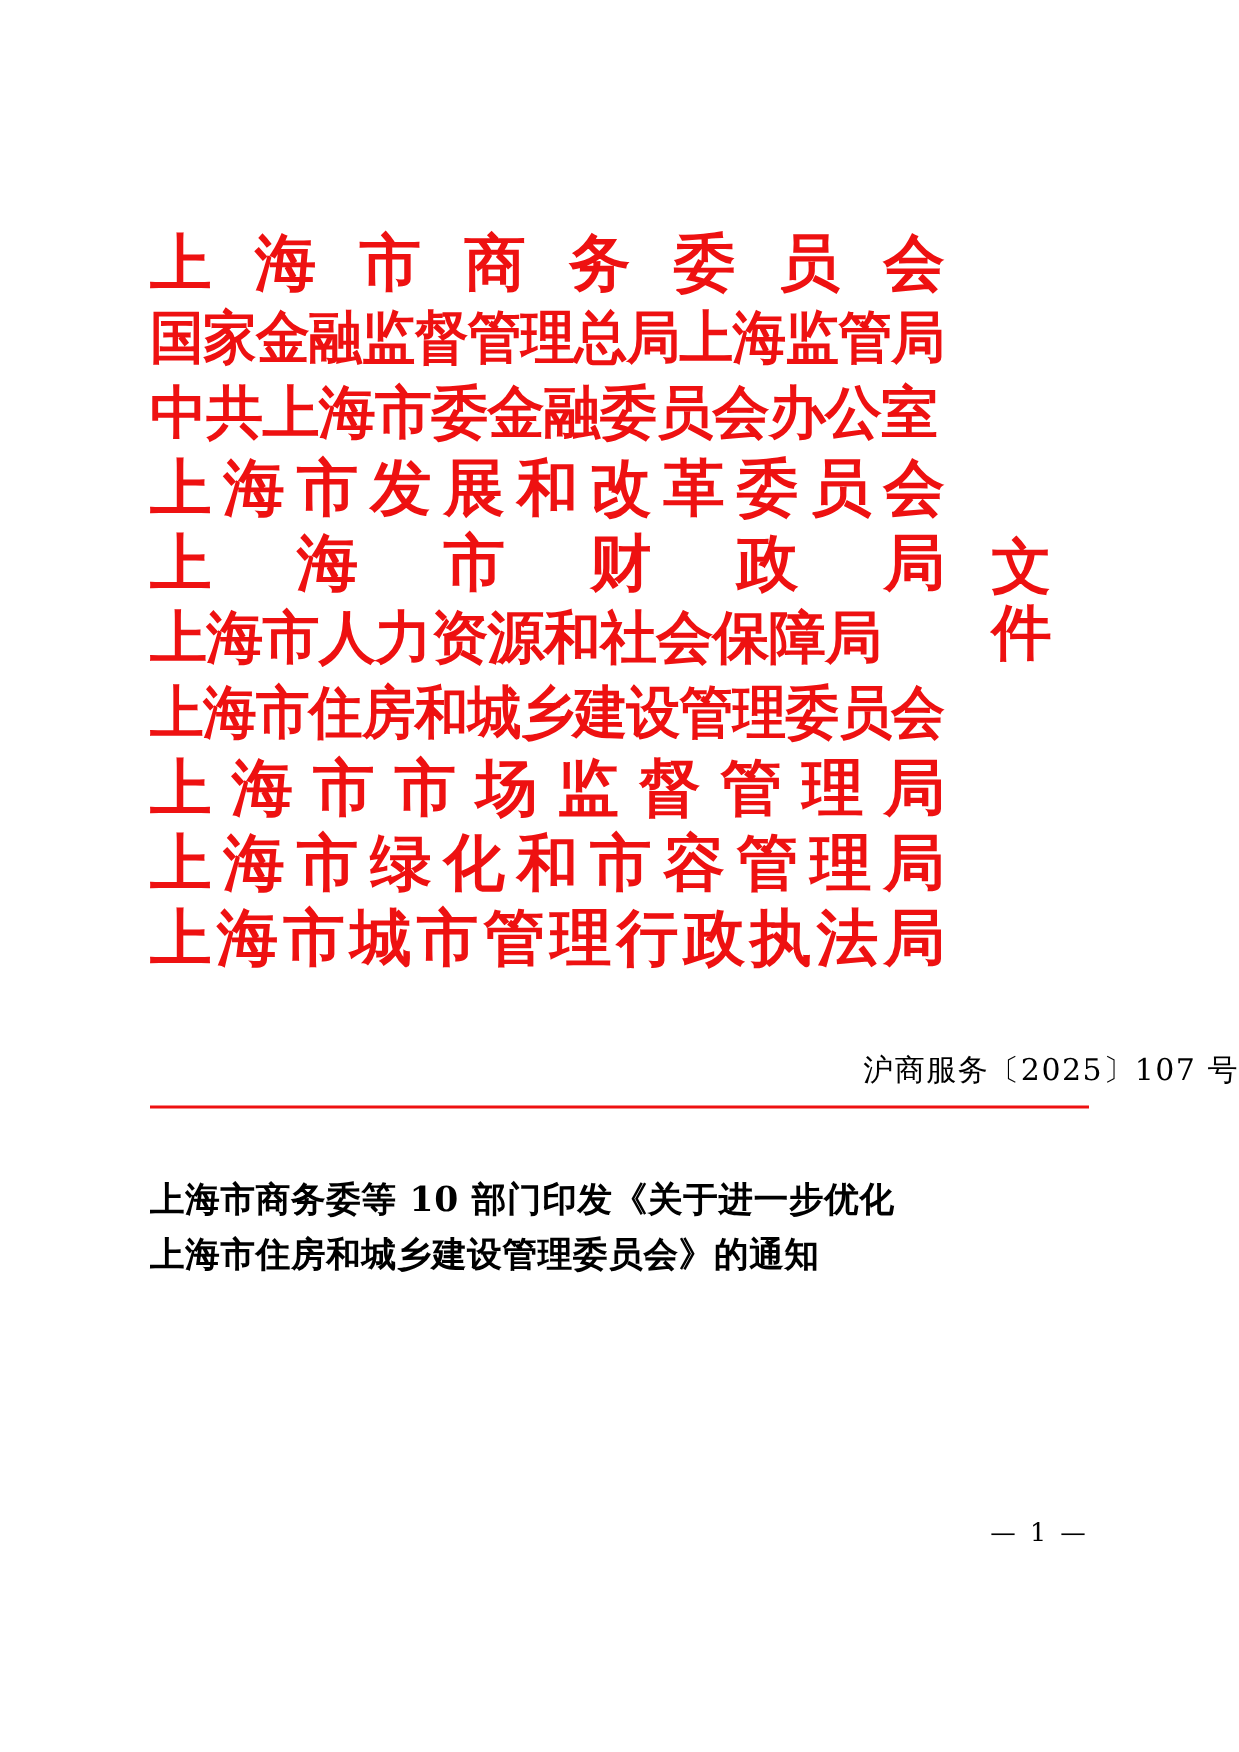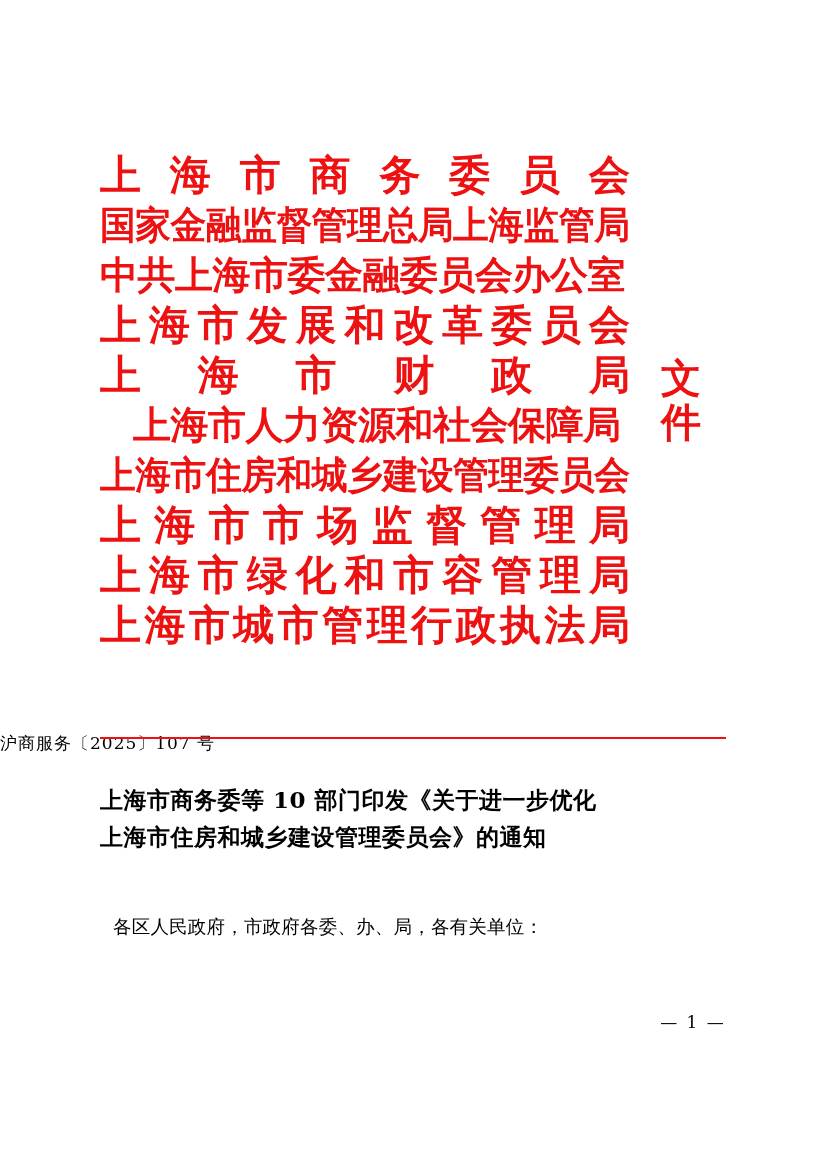--- a/index.html
+++ b/index.html
@@ -84,26 +84,25 @@
     margin-left: 6px;
   }
   .wenjian span { display: block; }
 
   
   .doc-number {
     position: absolute;
     top: 700px;
     left: 0;
     width: 826px;
-    text-align: left;
-    font-family: "DejaVu Serif", "Liberation Serif", serif;
-    font-size: 17px;
+    text-align: right;
+    font-family: "DejaVu Serif", "Liberation Serif", serif;
+    font-size: 20px;
     letter-spacing: 1px;
     color: #000;
-    margin-top: 32px;
   }
 
   
   .red-rule {
     position: absolute;
     left: 100px;
     top: 737px;
     width: 626px;
     height: 2px;
     background: #ee1111;
@@ -197,21 +196,21 @@
             <span>会</span>
           </div>
         <div class="agency spread">
             <span>上</span>
             <span>海</span>
             <span>市</span>
             <span>财</span>
             <span>政</span>
             <span>局</span>
           </div>
-        <div class="agency tight" style="display: inline-block; transform: scaleX(1); margin-left: 33px;">上海市人力资源和社会保障局</div>
+        <div class="agency tight" style="display: inline-block; transform: scaleX(1);">上海市人力资源和社会保障局</div>
         <div class="agency tight" style="display: inline-block; transform: scaleX(0.941385);">上海市住房和城乡建设管理委员会</div>
         <div class="agency spread">
             <span>上</span>
             <span>海</span>
             <span>市</span>
             <span>市</span>
             <span>场</span>
             <span>监</span>
             <span>督</span>
             <span>管</span>
@@ -258,20 +257,19 @@
   <div class="doc-number">沪商服务〔2025〕107 号</div>
 
   <div class="red-rule"></div>
 
   <div class="doc-title">
     <span class="tl">上海市商务委等 10 部门印发《关于进一步优化</span>
     <span class="tl">上海市住房和城乡建设管理委员会》的通知</span>
   </div>
 
   <div class="body-text">
-    <p>各区人民政府，市政府各委、办、局，各有关单位：</p>
   </div>
 
   <div class="page-number">
     <span class="pn-inner">— 1 —</span>
   </div>
 
 </div>
 
 </body></html>

